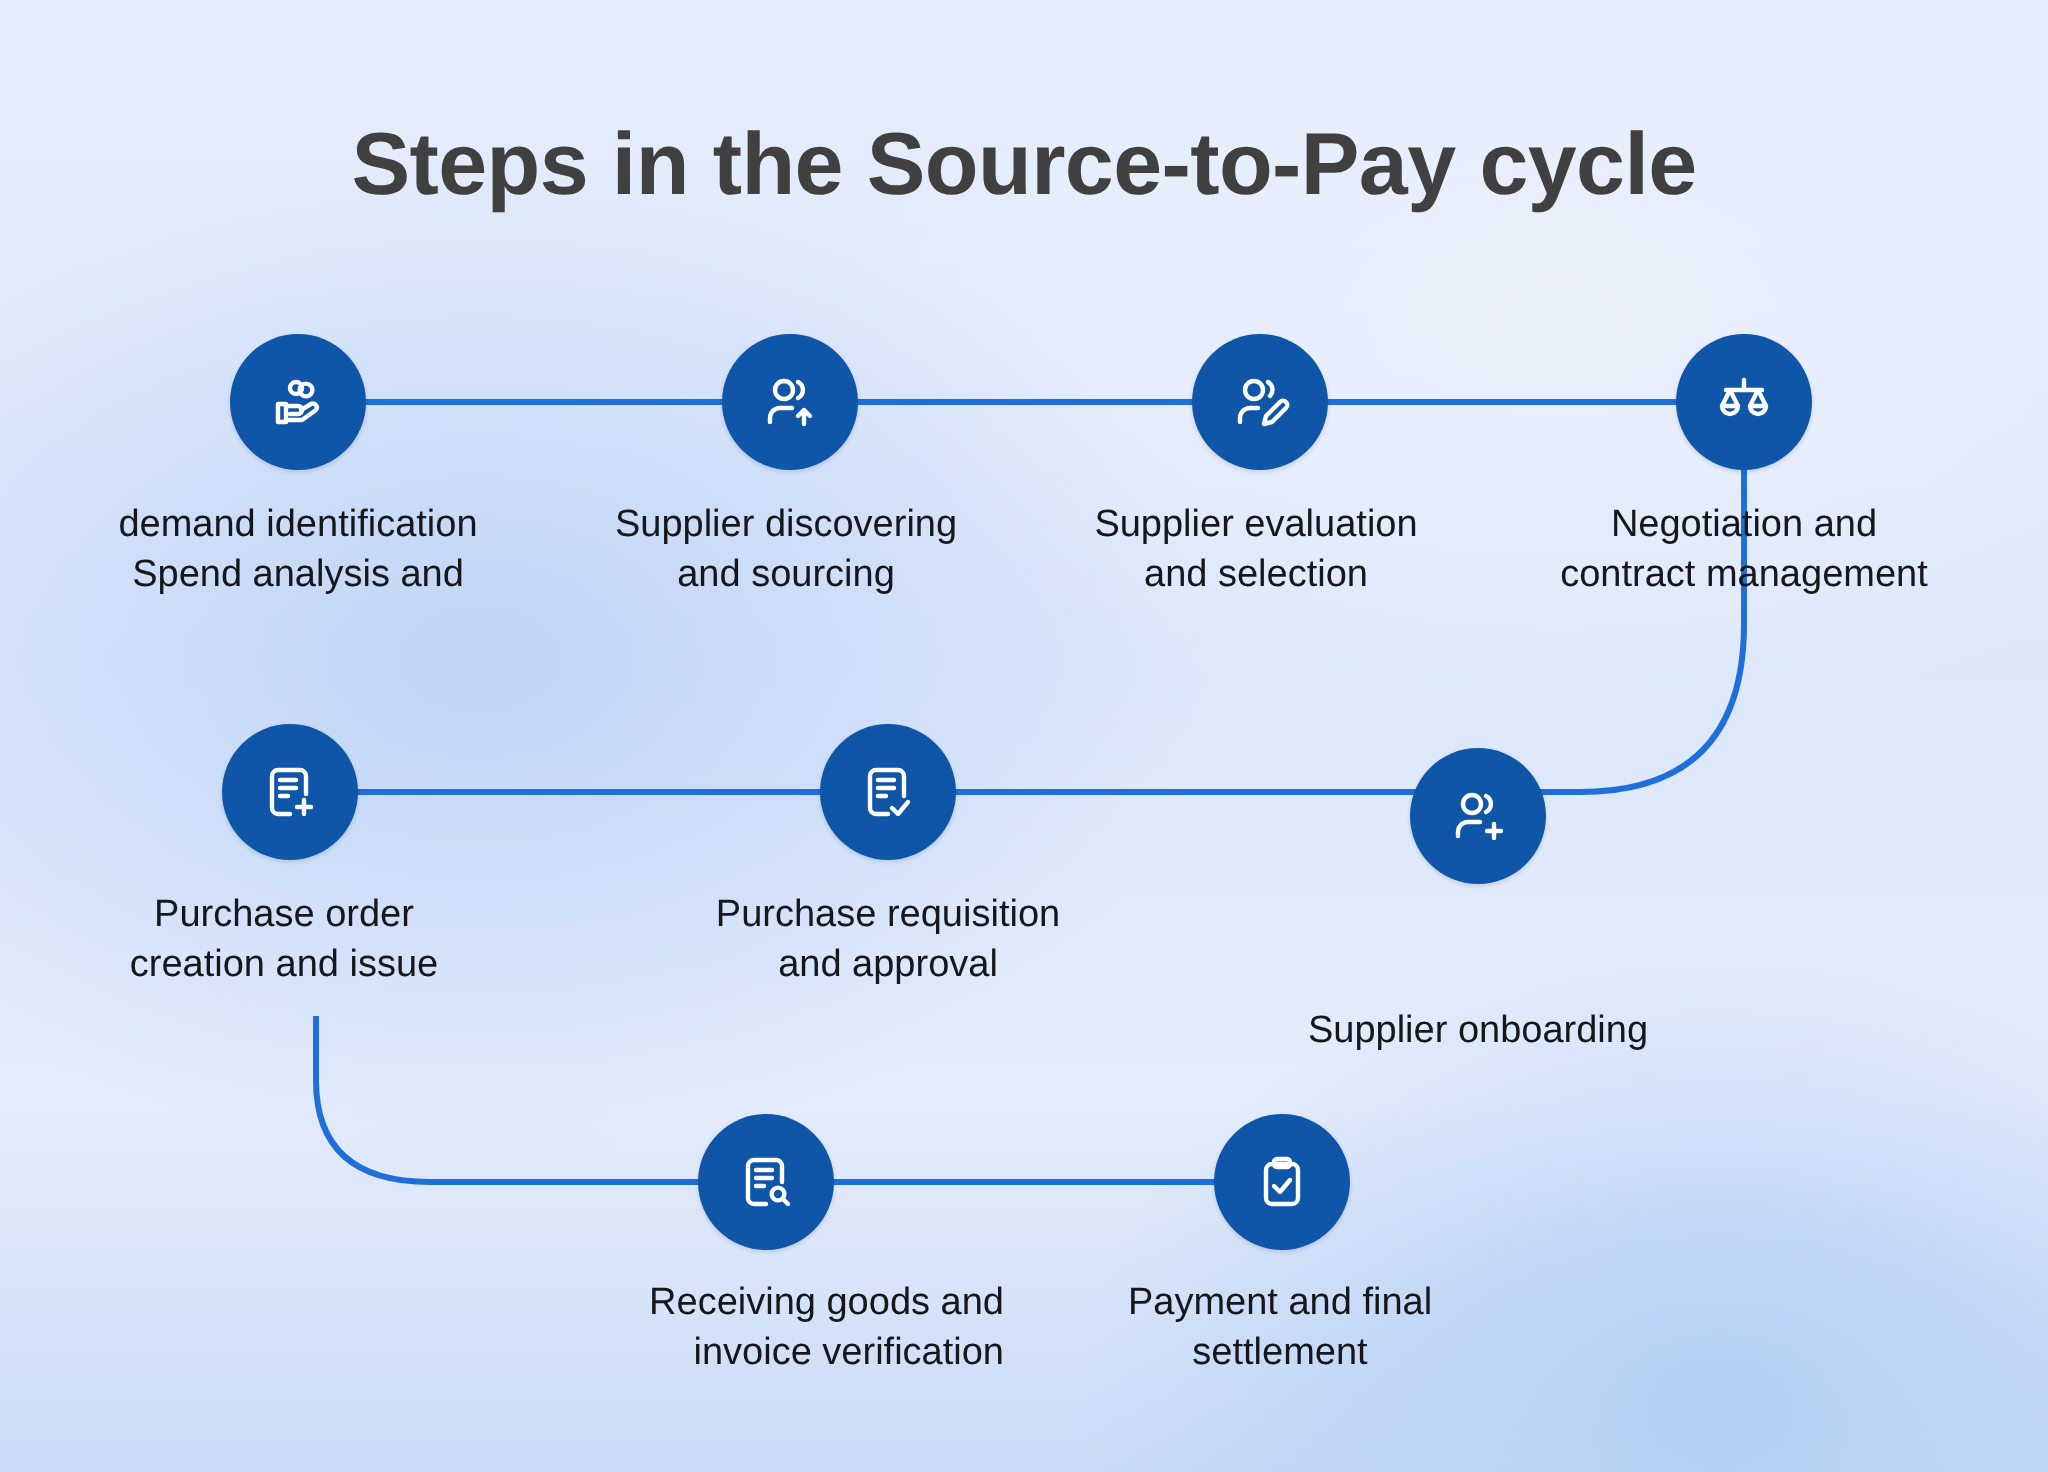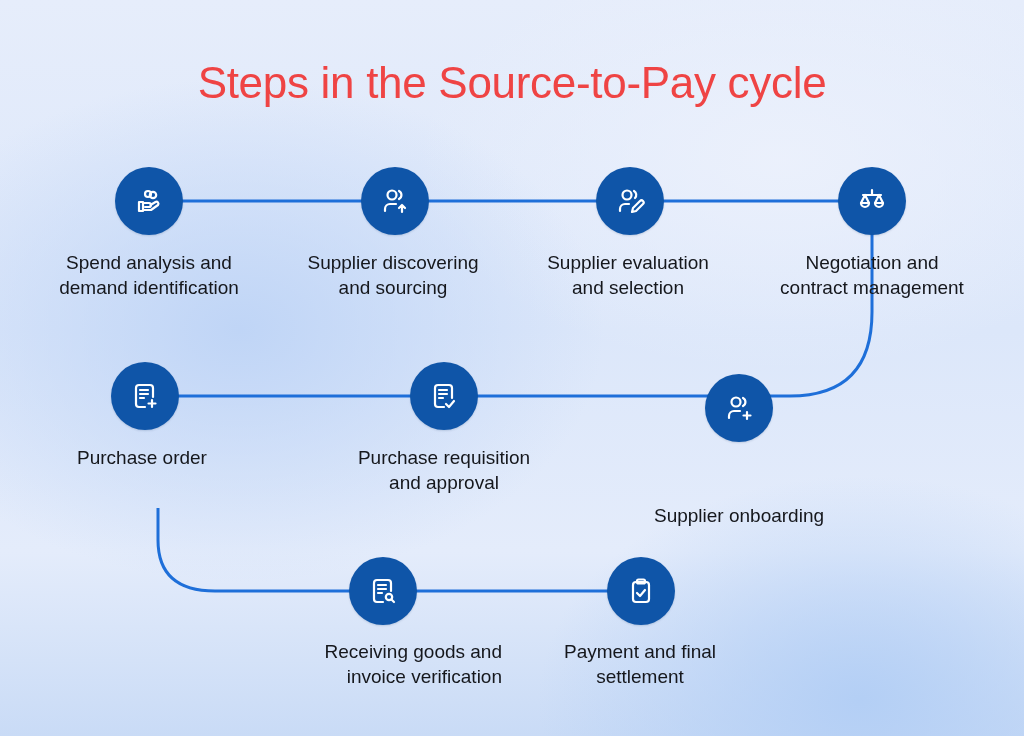--- a/index.html
+++ b/index.html
@@ -7,21 +7,21 @@
       width: 1024px; height: 736px; overflow: hidden; position: relative;
       font-family: "Liberation Sans", sans-serif;
       background:
         radial-gradient(ellipse 520px 360px at 240px 330px, rgba(190,212,246,0.95), rgba(190,212,246,0) 70%),
         radial-gradient(ellipse 460px 320px at 860px 700px, rgba(178,206,245,0.95), rgba(178,206,245,0) 70%),
         radial-gradient(ellipse 520px 300px at 780px 160px, rgba(236,241,252,0.9), rgba(236,241,252,0) 70%),
         linear-gradient(180deg, #e6edfb 0%, #dce7fa 45%, #e4ecfb 75%, #c9dbf6 100%);
     }
     .title {
       position: absolute; left: 0; top: 58px; width: 1024px; text-align: center;
-      font-size: 44px; font-weight: 400; color: #ef4444; letter-spacing: -0.3px;
+      font-size: 44px; font-weight: 700; color: #404040; letter-spacing: -0.3px;
     }
     svg.lines { position: absolute; left: 0; top: 0; }
     .node {
       position: absolute; width: 68px; height: 68px; border-radius: 50%;
       background: #0f55a8; display: flex; align-items: center; justify-content: center;
       box-shadow: 0 1px 2px rgba(10,40,90,0.15);
     }
     .node svg { width: 32px; height: 32px; }
     .label {
       position: absolute; width: 240px; text-align: center;
@@ -41,22 +41,22 @@
 <div class="node" style="left:115px; top:167px;">
   <svg viewBox="0 0 32 32" fill="none" stroke="#fff" stroke-width="2.2" stroke-linecap="round" stroke-linejoin="round">
     <circle cx="15" cy="9" r="3"></circle>
       <circle cx="20" cy="10" r="3.2"></circle>
     <path d="M6 17 h4 v9 h-4 z"></path>
     <path d="M10 18 h6 a2 2 0 0 1 0 4 h-4"></path>
     <path d="M10 25 h8 l7-5 a2 2 0 0 0 -2.5 -3 l-5 3"></path>
   </svg>
 </div>
 <div class="label" style="left:29px; top:250px;">
+  <div>demand identification</div>
   <div>Spend analysis and</div>
-  <div>demand identification</div>
 </div>
 
 <div class="node" style="left:361px; top:167px;">
   <svg viewBox="0 0 32 32" fill="none" stroke="#fff" stroke-width="2.2" stroke-linecap="round" stroke-linejoin="round">
     <circle cx="13" cy="10" r="4.5"></circle>
     <path d="M20 6 a4.5 4.5 0 0 1 0 8"></path>
     <path d="M6 26 v-2 a5 5 0 0 1 5 -5 h6"></path>
     <path d="M23 27 v-7 M20 23 l3-3 3 3"></path>
   </svg>
 </div>
@@ -119,20 +119,21 @@
 
 <div class="node" style="left:111px; top:362px;">
   <svg viewBox="0 0 32 32" fill="none" stroke="#fff" stroke-width="2.2" stroke-linecap="round" stroke-linejoin="round">
     <path d="M16 27 h-6 a3 3 0 0 1 -3 -3 v-16 a3 3 0 0 1 3 -3 h11 a3 3 0 0 1 3 3 v9"></path>
     <path d="M11 10 h8 M11 14 h8 M11 18 h4"></path>
     <path d="M23 20 v7 M19.5 23.5 h7"></path>
   </svg>
 </div>
 <div class="label" style="left:22px; top:445px;">
   <div>Purchase order</div>
+  <div>creation and issue</div>
 </div>
 
 <div class="node" style="left:349px; top:557px;">
   <svg viewBox="0 0 32 32" fill="none" stroke="#fff" stroke-width="2.2" stroke-linecap="round" stroke-linejoin="round">
     <path d="M16 27 h-6 a3 3 0 0 1 -3 -3 v-16 a3 3 0 0 1 3 -3 h11 a3 3 0 0 1 3 3 v8"></path>
     <path d="M11 10 h8 M11 14 h8 M11 18 h4"></path>
     <circle cx="22" cy="22" r="3.2"></circle>
       <path d="M24.5 24.5 l2.5 2.5"></path>
   </svg>
 </div>

